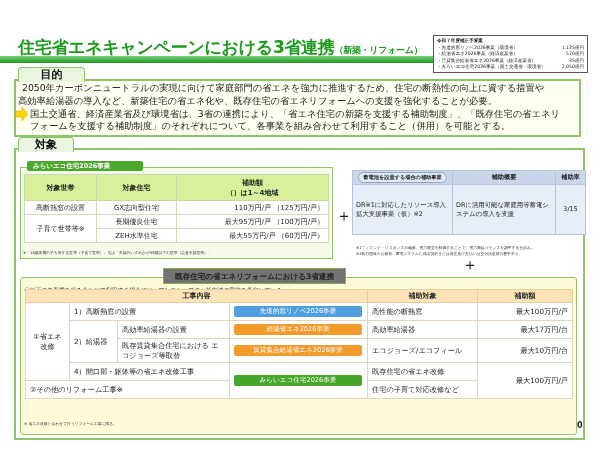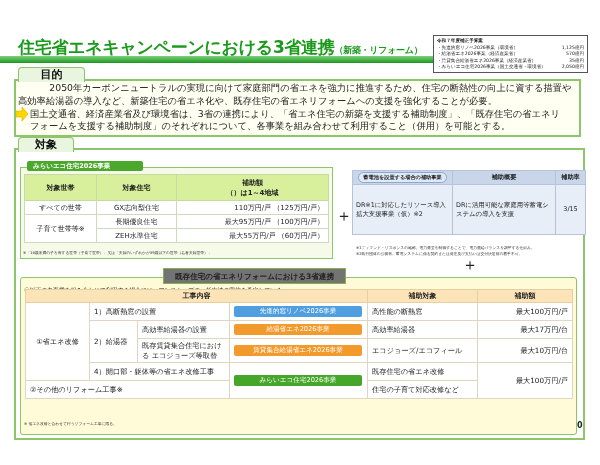--- a/index.html
+++ b/index.html
@@ -14,21 +14,21 @@
   .budget { position: absolute; left: 433px; top: 35px; width: 155px; height: 38px; border: 1px solid #555; background: #fff; font-size: 4.6px; padding: 2px 3px; line-height: 6.6px; }
   .budget .bh { font-weight: bold; }
   .budget .row { display: flex; justify-content: space-between; white-space: nowrap; }
 
   .frame { position: absolute; border: 2px solid #8cc56a; background: #fff; }
   .tab { position: absolute; background: #e9f5df; border: 1px solid #8cc56a; border-bottom: none; border-radius: 4px 4px 0 0; font-size: 11px; font-weight: bold; text-align: center; color: #111; }
 
   .purpose { left: 14px; top: 79px; width: 567px; height: 58px; background: #fffff2; }
   .purpose-tab { left: 18px; top: 67px; width: 67px; height: 15px; line-height: 14px; }
   .purpose p { font-size: 9.3px; line-height: 12.8px; white-space: nowrap; padding-left: 2px; }
-  .purpose .l1 { margin-left: 24px; margin-top: 1px; text-align: center; }
+  .purpose .l1 { margin-left: 4px; margin-top: 1px; }
   .purpose .l3, .purpose .l4 { margin-left: 12px; }
   .arrow { position: absolute; left: 0; top: 26px; width: 12px; height: 14px; }
 
   .target { left: 14px; top: 148px; width: 571px; height: 292px; }
   .target-tab { left: 18px; top: 137px; width: 56px; height: 15px; line-height: 14px; }
 
   .mirai-box { position: absolute; left: 20px; top: 167px; width: 313px; height: 92px; border: 1px solid #8cc56a; background: #f6fbe9; }
   .mirai-label { position: absolute; left: 27px; top: 161px; width: 116px; height: 10px; background: #4aa82a; color: #fff; font-size: 6.5px; font-weight: bold; line-height: 10px; padding-left: 6px; border-radius: 2px; }
   table { border-collapse: collapse; }
   .mirai-tbl { position: absolute; left: 24px; top: 174px; width: 305px; font-size: 7px; }
@@ -107,21 +107,21 @@
 <div class="mirai-box"></div>
 <div class="mirai-label">みらいエコ住宅2026事業</div>
 <table class="mirai-tbl">
   <tbody>
       <tr>
     <th style="width:72px">対象世帯</th>
     <th style="width:80px">対象住宅</th>
     <th><span>補助額</span><br><span>（）は1～4地域</span></th>
   </tr>
   <tr>
-    <td>すべての世帯</td>
+    <td>高断熱窓の設置</td>
     <td>GX志向型住宅</td>
     <td class="amt"><span>110万円/戸</span> <span>（125万円/戸）</span></td>
   </tr>
   <tr>
     <td rowspan="2">子育て世帯等※</td>
     <td>長期優良住宅</td>
     <td class="amt"><span>最大95万円/戸</span> <span>（100万円/戸）</span></td>
   </tr>
   <tr>
     <td>ZEH水準住宅</td>
@@ -159,21 +159,21 @@
 <div class="reform-lead">〇以下の各事業を組み合わせて利用する場合には、ワンストップの一括申請の実施を予定している。</div>
 
 <table class="reform-tbl">
   <tbody>
       <tr>
     <th colspan="4">工事内容</th>
     <th style="width:110px">補助対象</th>
     <th style="width:95px">補助額</th>
   </tr>
   <tr>
-    <td rowspan="4" class="center" style="width:64px">①省エネ改修</td>
+    <td rowspan="4" class="center" style="width:44px">①省エネ改修</td>
     <td colspan="2">1）高断熱窓の設置</td>
     <td style="width:138px"><span class="badge b-blue">先進的窓リノベ2026事業</span></td>
     <td>高性能の断熱窓</td>
     <td class="right">最大100万円/戸</td>
   </tr>
   <tr>
     <td rowspan="2" style="width:48px">2）給湯器</td>
     <td>高効率給湯器の設置</td>
     <td><span class="badge b-orange">給湯省エネ2026事業</span></td>
     <td>高効率給湯器</td>

